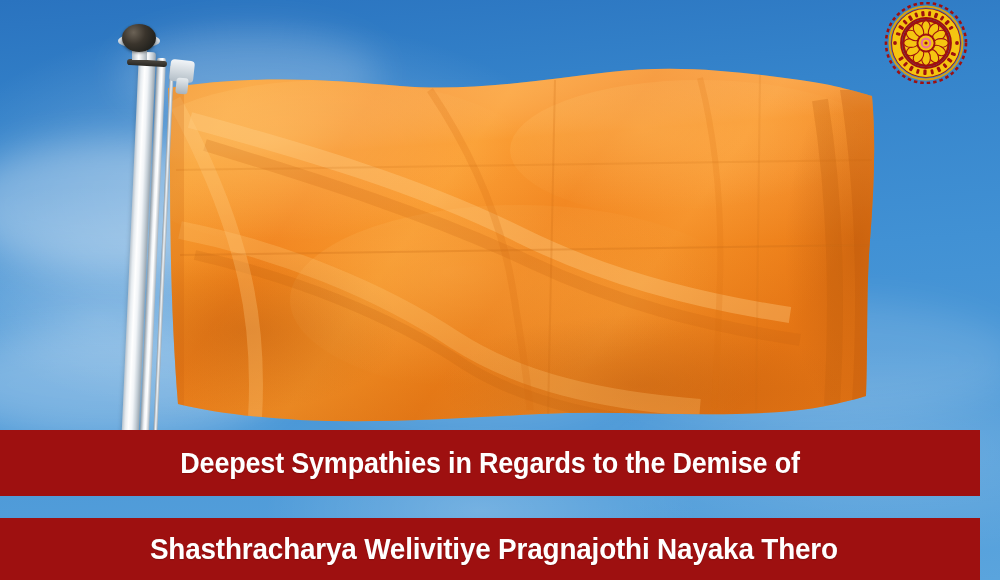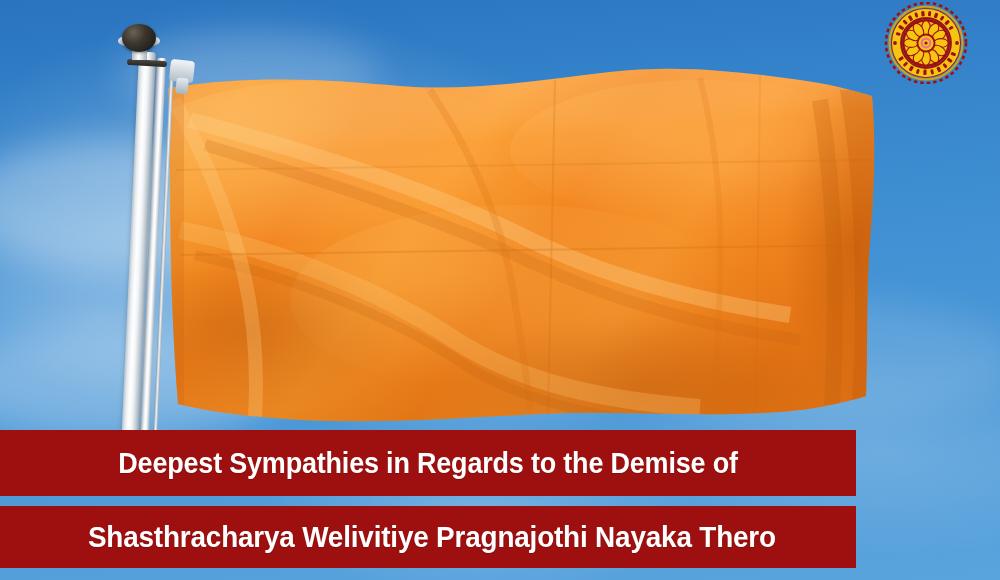--- a/index.html
+++ b/index.html
@@ -100,26 +100,26 @@
   }
 
   
   .logo {
     position:absolute; left:876px; top:2px;
     width:100px; height:82px;
   }
 
   
   .banner {
-    position:absolute; left:0; width:856px;
+    position:absolute; left:0; width:980px;
     background:#9e1010;
     display:flex; align-items:center; justify-content:center;
   }
   .banner-1 { top:430px; height:66px; }
-  .banner-2 { top:506px; height:62px;padding-left:8px; }
+  .banner-2 { top:518px; height:62px;padding-left:8px; }
   .banner-text {
     color:#ffffff;
     font-family:"Liberation Sans", sans-serif;
     font-weight:bold;
     font-size:29px;
     letter-spacing:-0.2px;
     white-space:nowrap;
     transform:scaleX(0.93);
     text-shadow:0 1px 1px rgba(0,0,0,0.18);
   }

